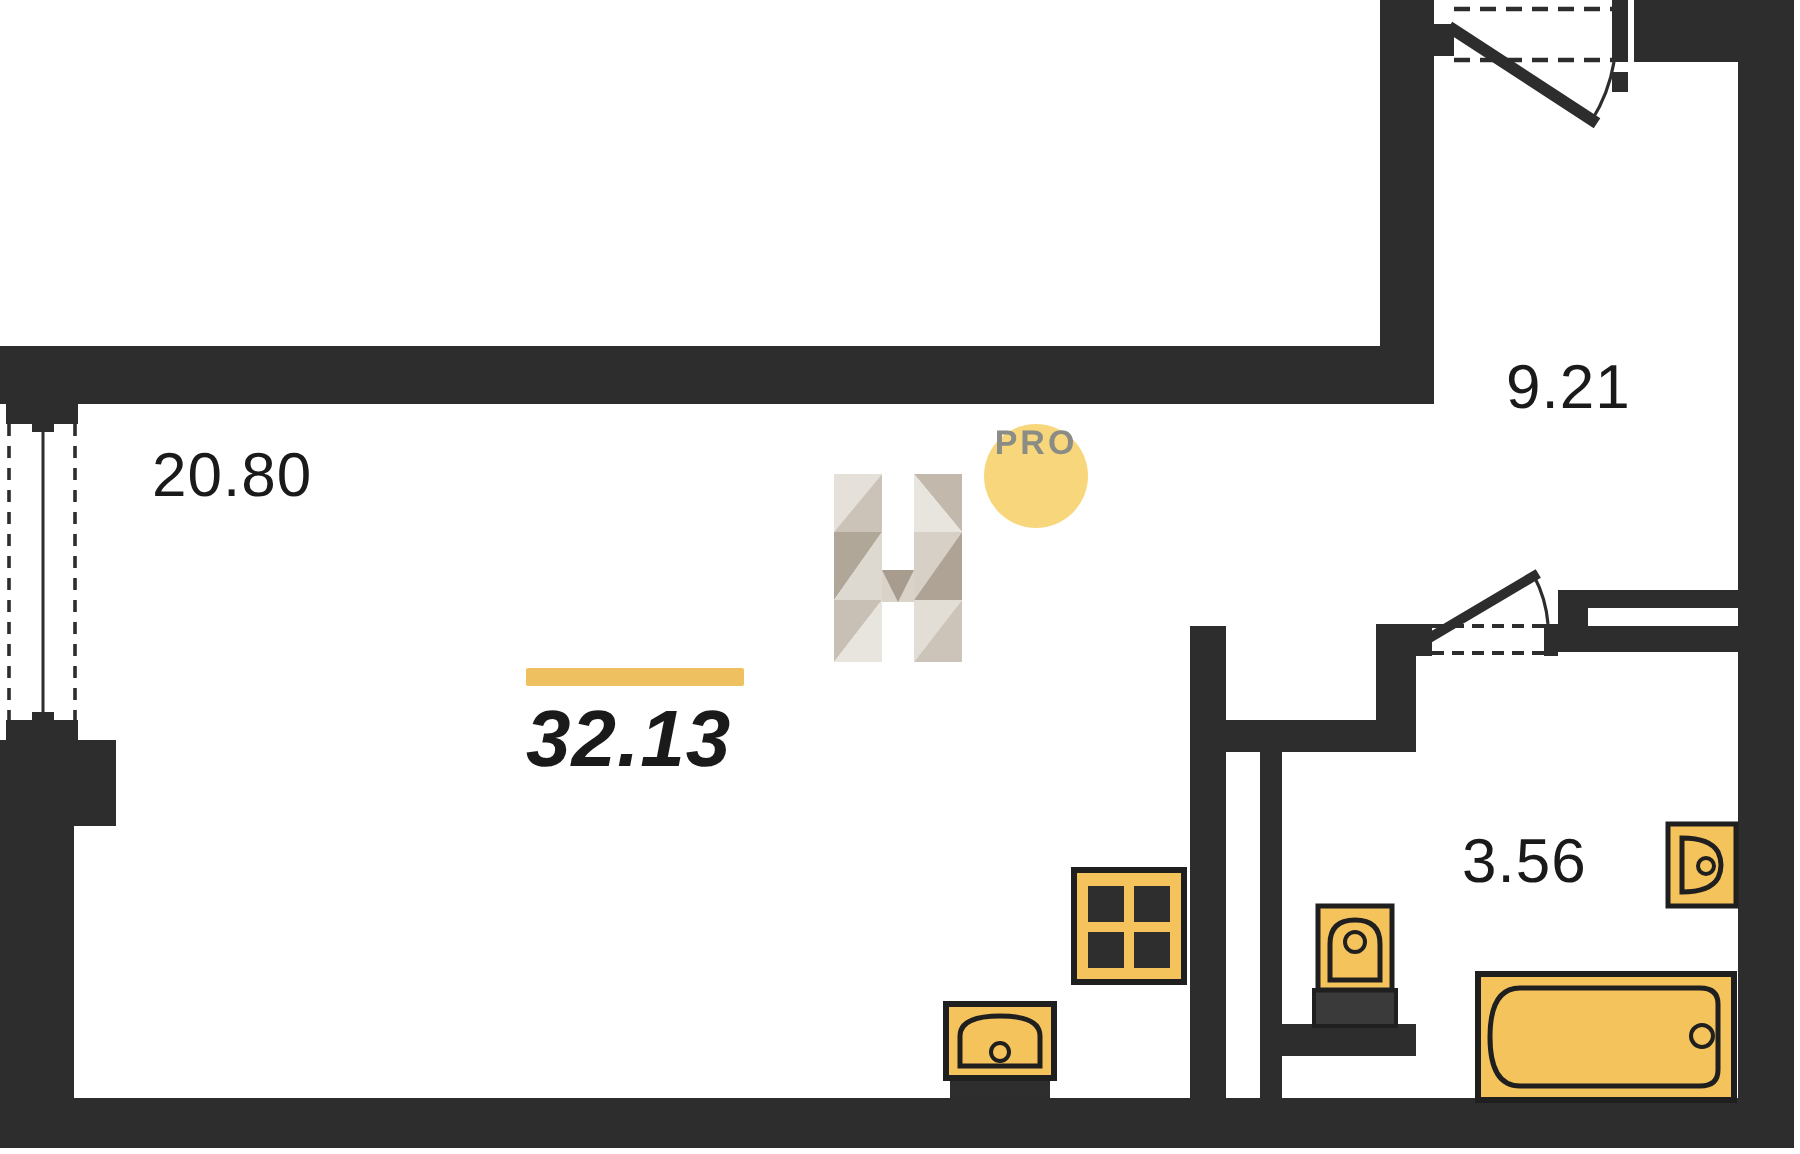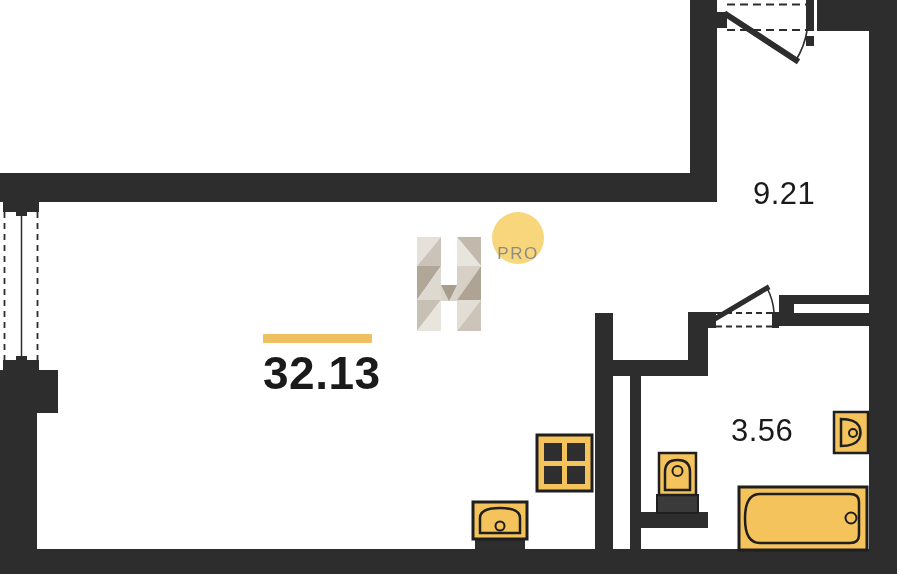--- a/index.html
+++ b/index.html
@@ -34,31 +34,33 @@
     position:absolute;
     font-size:31px;line-height:1;
     color:var(--label-text,#1A1A1A);
     letter-spacing:0.5px;
     white-space:nowrap;
   }
   .total{position:absolute;left:263px;top:334px;}
   .total-bar{width:109px;height:9px;border-radius:1px;background:var(--accent-bar-yellow,#EFC05F);}
   .total-value{
     margin-top:7px;
-    font-size:46px;font-weight:bold;line-height:1;
+    font-size:40px;font-weight:bold;line-height:1;
     color:var(--label-text,#1A1A1A);
     letter-spacing:0.5px;
+    font-style:italic;
   }
   .pro-badge{
     position:absolute;left:492px;top:212px;
     width:52px;height:52px;border-radius:50%;
     background:var(--badge-yellow,#F8D77C);
-    display:flex;align-items:flex-end;justify-content:center;
+    display:flex;align-items:flex-start;justify-content:center;
     font-size:17px;letter-spacing:1.5px;
     color:var(--badge-text-gray,#8C8C86);
+    font-weight:bold;
   }
 </style>
 </head>
 <body>
 
 <div class="plan">
 
   <svg width="900" height="577" viewBox="0 0 900 577">
 
     <g>
@@ -156,20 +158,21 @@
       <polygon class="fk" points="481,300 481,331 457,331"></polygon>
       <rect class="fl" x="441" y="285" width="16" height="16"></rect>
       <polygon class="fm" points="441,285 457,285 449,301"></polygon>
     </g>
   </svg>
 
   <div class="pro-badge">
     <span>PRO</span>
   </div>
 
+  <div class="area-label" style="left:76px;top:222px;">20.80</div>
   <div class="area-label" style="left:753px;top:178px;">9.21</div>
   <div class="area-label" style="left:731px;top:415px;">3.56</div>
 
   <div class="total">
     <div class="total-bar"></div>
     <div class="total-value">32.13</div>
   </div>
 
 </div>
 

